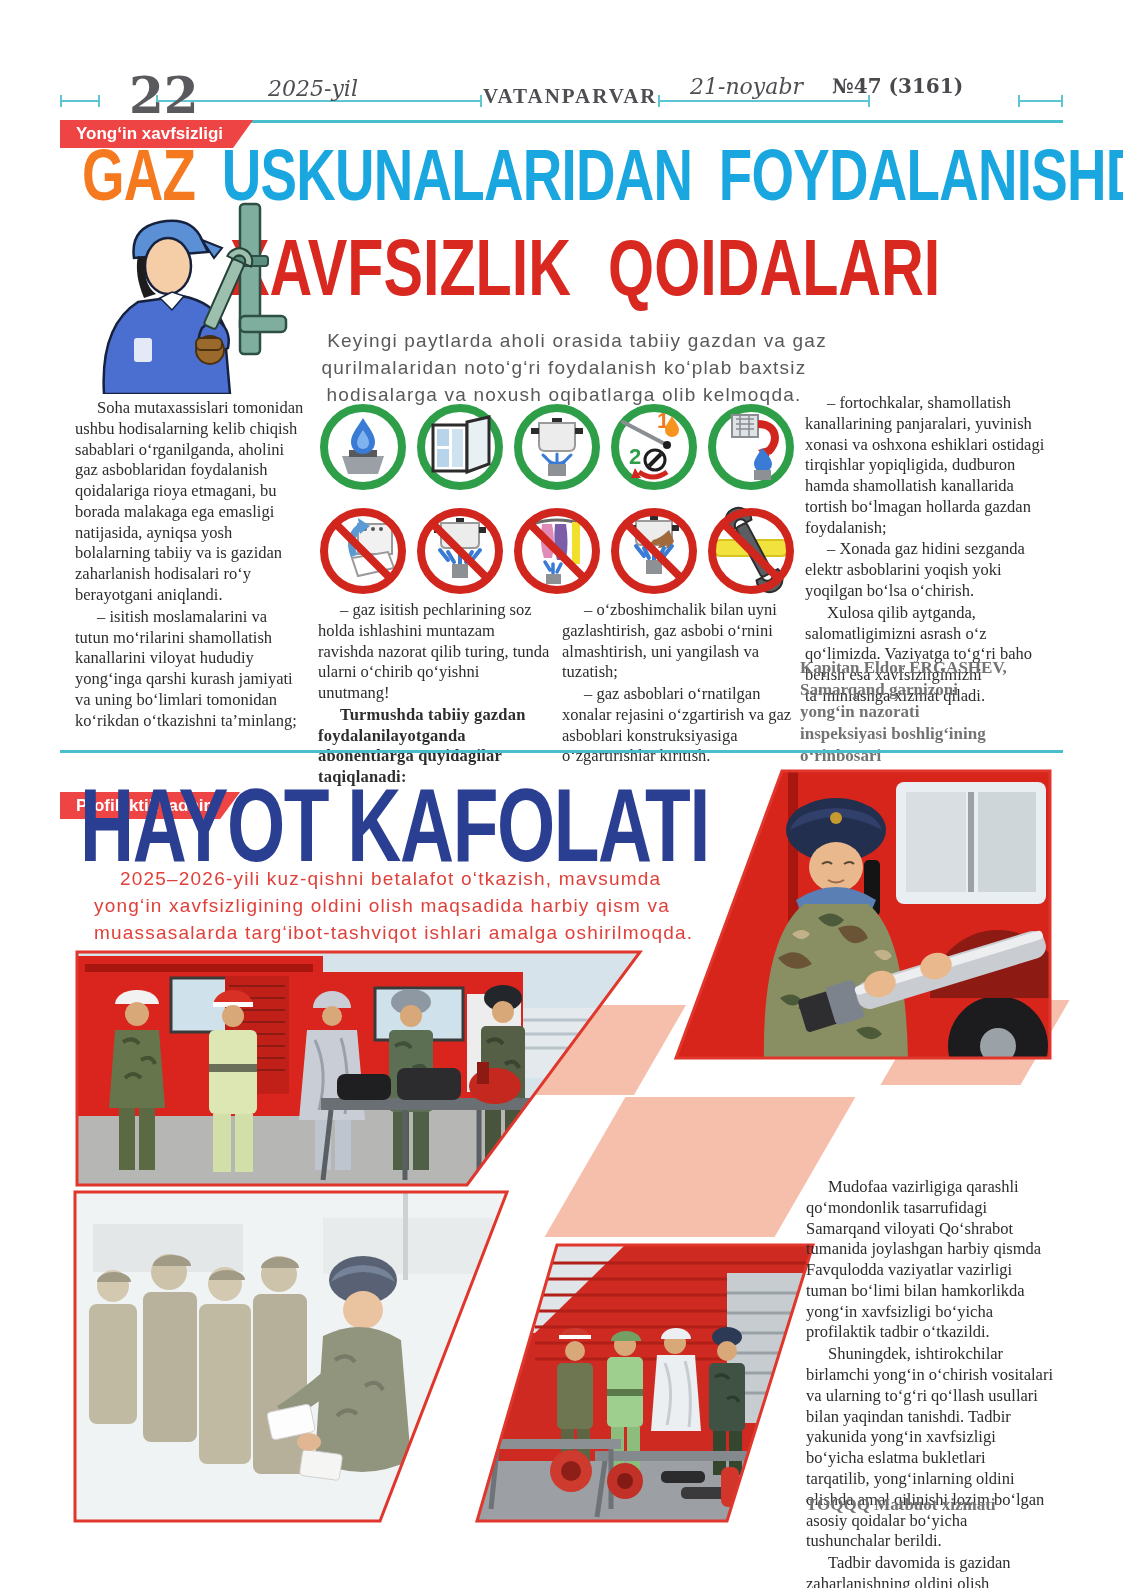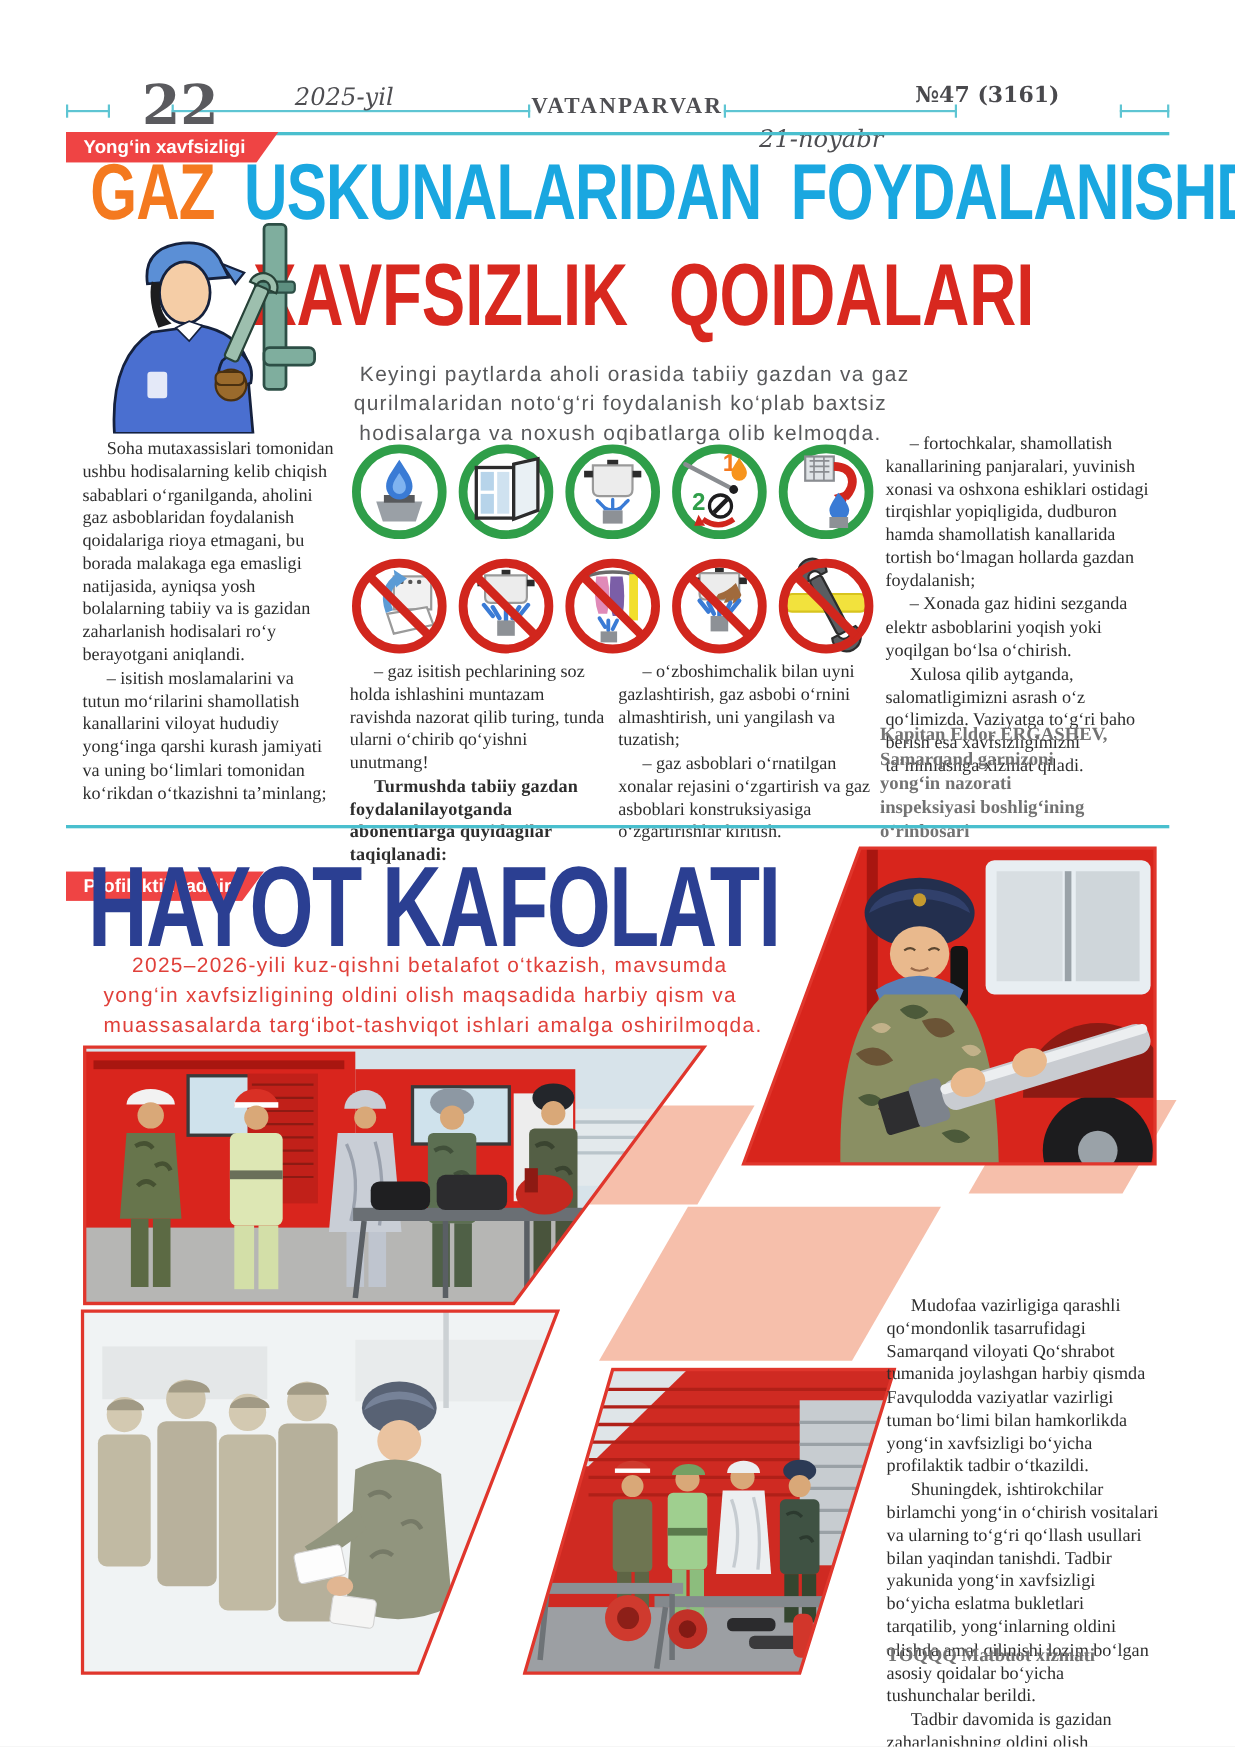--- a/index.html
+++ b/index.html
@@ -6,21 +6,21 @@
   .page{position:relative;width:1123px;height:1588px;background:#ffffff;margin:0 auto;
         font-family:"Liberation Serif",serif;overflow:hidden;}
   .abs{position:absolute;}
   
   .hseg{position:absolute;top:100px;height:2px;background:#5ec5d3;}
   .hseg::before,.hseg::after{content:"";position:absolute;width:2px;height:12px;top:-5px;background:#5ec5d3;}
   .hseg::before{left:0;} .hseg::after{right:0;}
   .pagenum{left:98px;top:66px;font-family:"DejaVu Serif",serif;font-size:50px;font-weight:600;color:#5a5a5e;margin-left:31px;}
   .hyear{left:268px;top:76px;font-family:"DejaVu Serif",serif;font-style:italic;font-size:22px;color:#4e4e52;}
   .masthead{left:483px;top:84px;font-family:"Liberation Serif",serif;font-size:21px;letter-spacing:2px;color:#4f4f53;font-weight:600;}
-  .hdate{left:690px;top:74px;font-family:"DejaVu Serif",serif;font-style:italic;font-size:22px;color:#4e4e52;margin-top:41px;}
+  .hdate{left:690px;top:74px;font-family:"DejaVu Serif",serif;font-style:italic;font-size:22px;color:#4e4e52;}
   .hissue{left:832px;top:74px;font-family:"DejaVu Serif",serif;font-size:20px;font-weight:bold;color:#49494d;}
   
   .tagline{position:absolute;height:3px;background:#49bfce;}
   .tag{position:absolute;background:#ef4444;color:#fff;font-family:"Liberation Sans",sans-serif;
        font-weight:bold;font-size:17px;line-height:26px;padding:0 30px 0 16px;
        clip-path:polygon(0 0,100% 0,calc(100% - 20px) 100%,0 100%);}
   
   .h1line{position:absolute;white-space:nowrap;font-family:"Liberation Sans",sans-serif;font-weight:bold;
           transform-origin:left top;font-stretch:condensed;}
   .h1a{left:82px;top:134px;font-size:72px;transform:scaleX(0.76);letter-spacing:-1px;word-spacing:16px;}

